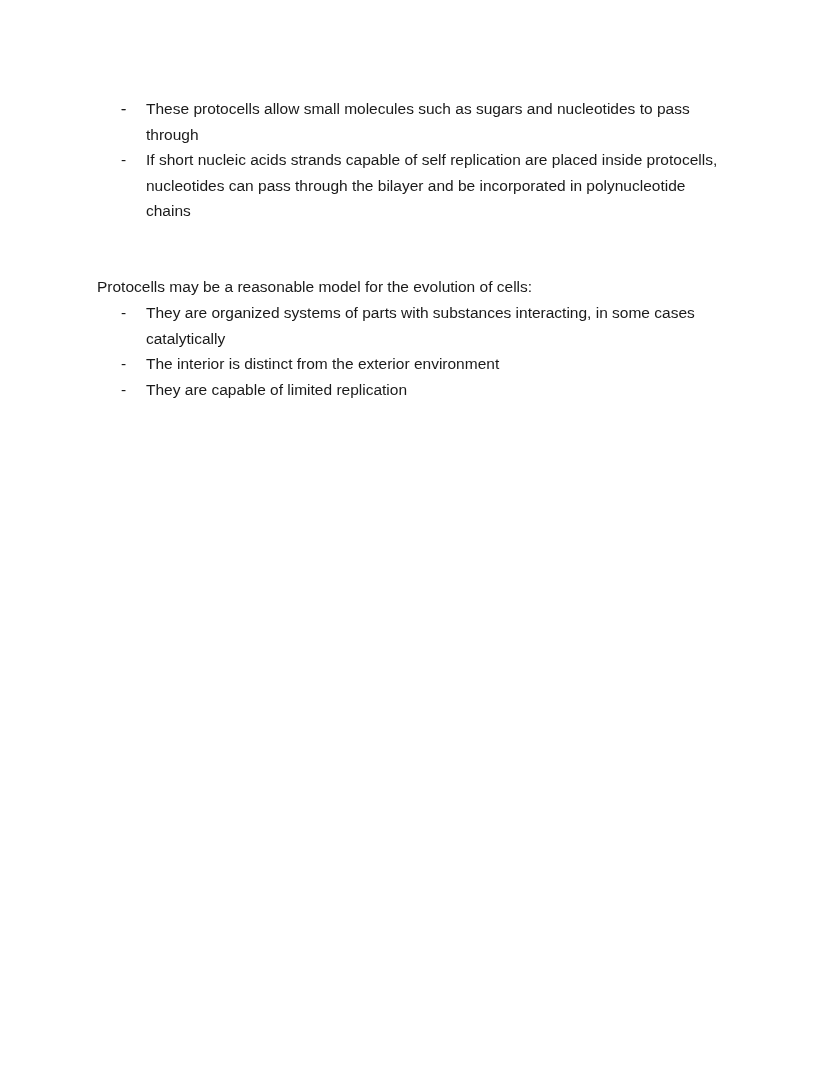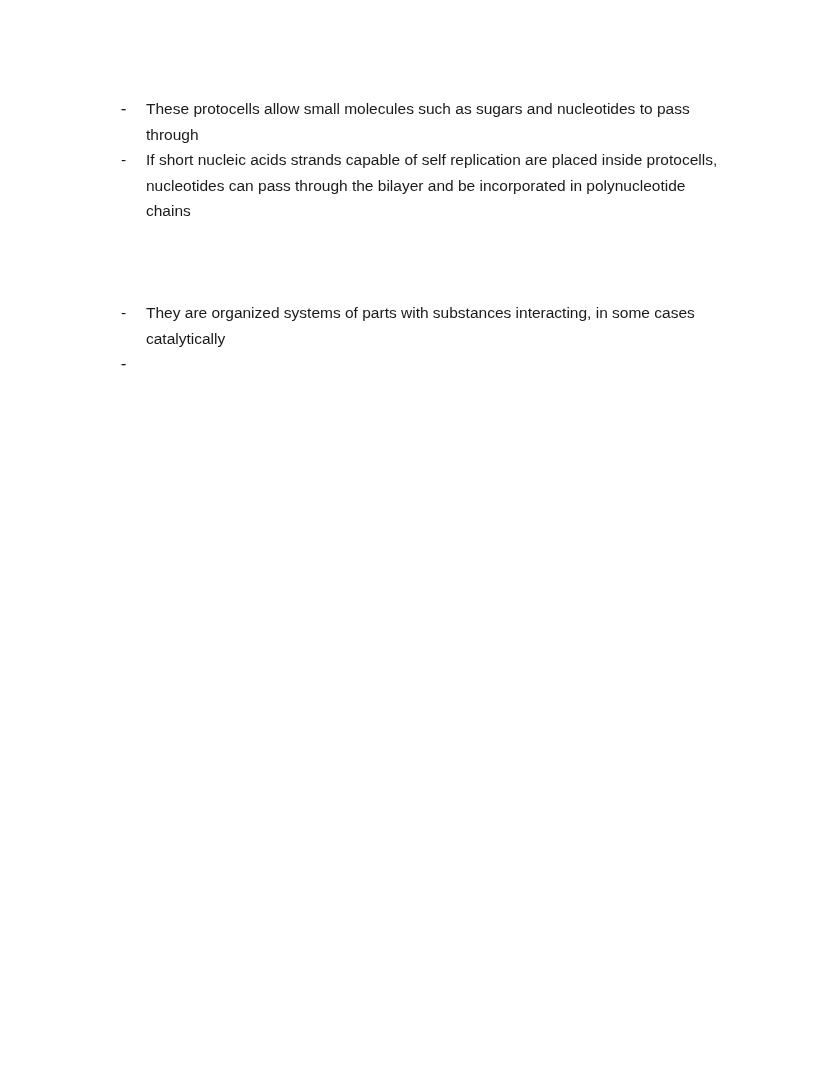--- a/index.html
+++ b/index.html
@@ -65,27 +65,30 @@
     <li class="item">
       <span class="dash">-</span>
       <span>These protocells allow small molecules such as sugars and nucleotides to pass through</span>
     </li>
     <li class="item">
       <span class="dash">-</span>
       <span>If short nucleic acids strands capable of self replication are placed inside protocells, nucleotides can pass through the bilayer and be incorporated in polynucleotide chains</span>
     </li>
   </ul>
 
+  <p class="para">Protocells may be a reasonable model for the evolution of cells:</p>
 
   <ul class="list list-2">
     <li class="item">
       <span class="dash">-</span>
       <span>They are organized systems of parts with substances interacting, in some cases catalytically</span>
     </li>
     <li class="item">
       <span class="dash">-</span>
+      <span>The interior is distinct from the exterior environment</span>
     </li>
     <li class="item">
       <span class="dash">-</span>
+      <span>They are capable of limited replication</span>
     </li>
   </ul>
 
 </div>
 
 </body></html>

